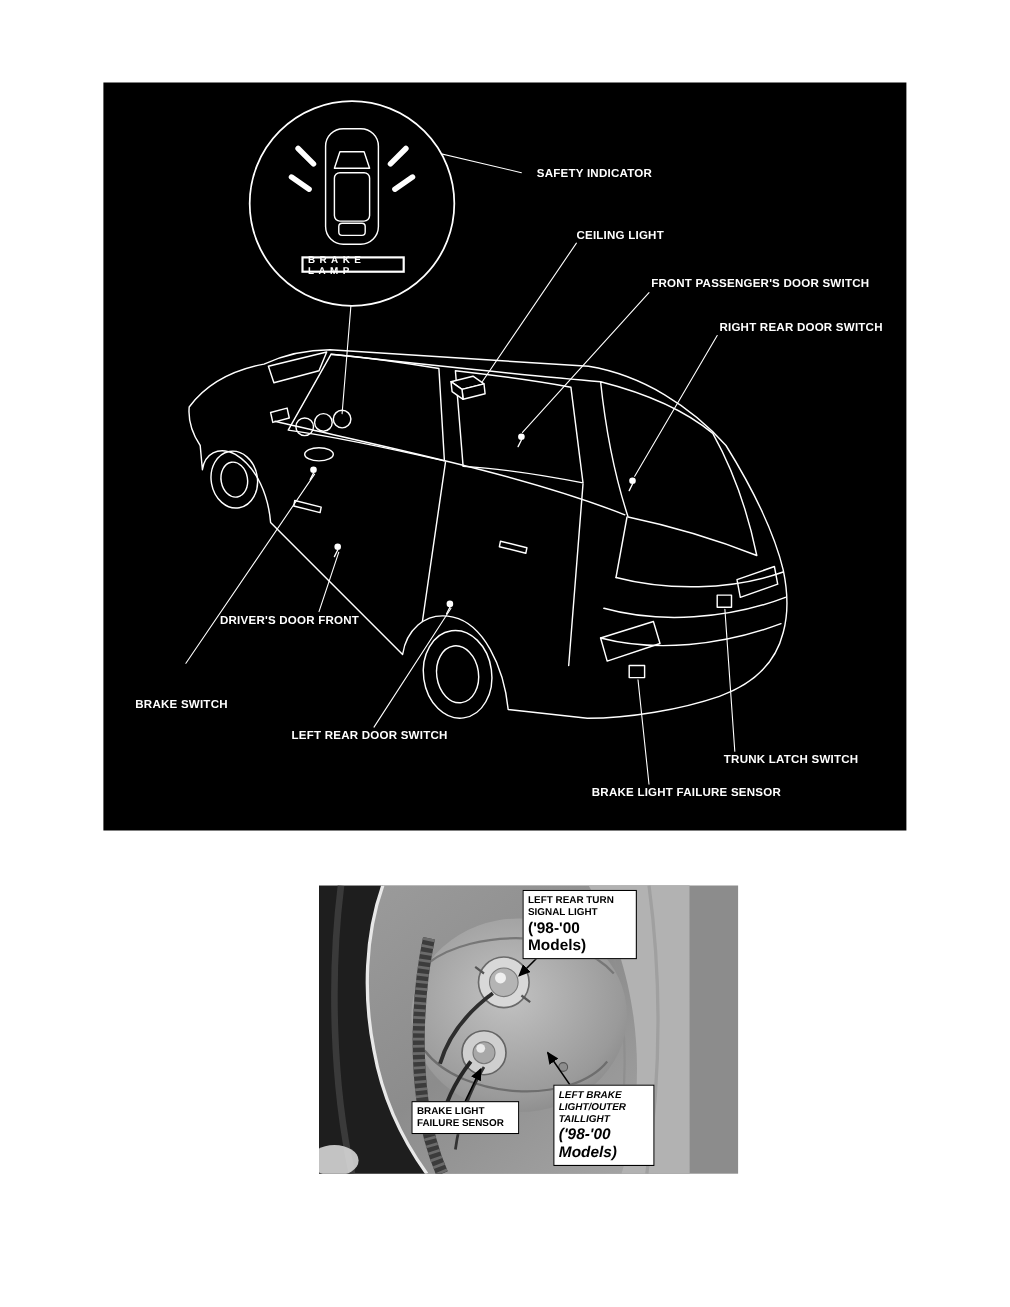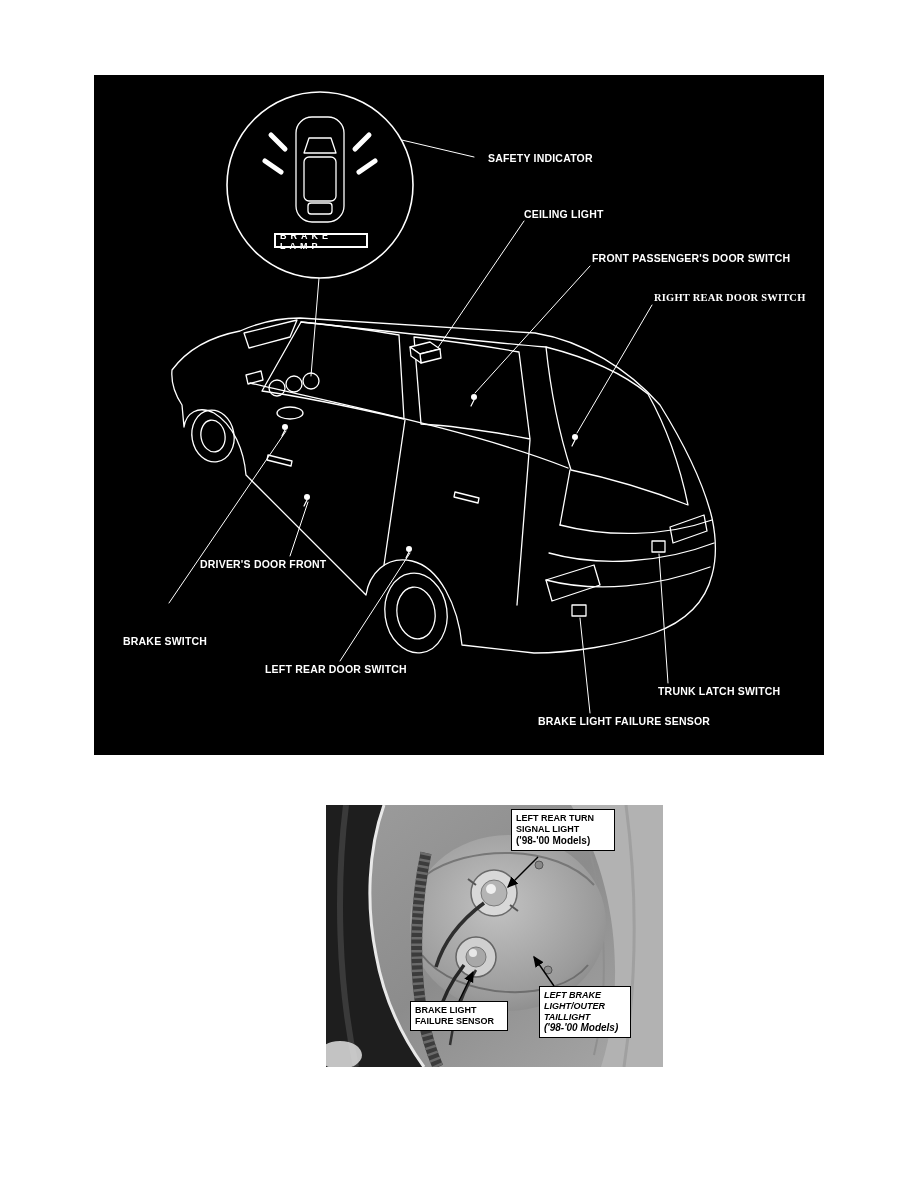--- a/index.html
+++ b/index.html
@@ -42,37 +42,36 @@
     font-weight: bold;
     letter-spacing: 4px;
     display: flex; align-items: center; justify-content: center;
     padding-left: 4px;
   }
 
   
   .bottom-photo {
     position: absolute;
     left: 290px; top: 805px;
-    width: 337px; height: 262px;
+    width: 381px; height: 262px;
     background: #8c8c8c;
-    margin-left: 36px;
   }
   .bottom-photo svg { position: absolute; left: 0; top: 0; }
 
   .photo-label {
     position: absolute;
     background: #ffffff;
     border: 1.5px solid #000000;
     color: #000000;
     font-size: 9px;
     font-weight: bold;
     line-height: 1.2;
     padding: 3px 4px;
   }
-  .photo-label .models { display: block; font-size: 10px; }
+  .photo-label .models { display: block; font-size: 14px; }
 </style>
 </head>
 <body>
 
 <div class="page">
 
   <div class="top-diagram">
 
     <svg width="730" height="680" viewBox="0 0 730 680" fill="none" stroke="#ffffff" stroke-width="1.3" stroke-linejoin="round" stroke-linecap="round">
 
@@ -165,21 +164,21 @@
         </g>
         <path d="M 380 325 L 377 331 M 481 365 L 478 371 M 213 425 L 210 431 M 315 477 L 312 483 M 191 355 L 188 361" stroke-width="1.2"></path>
       </g>
     </svg>
 
     <div class="brake-lamp-box">BRAKE LAMP</div>
 
     <div class="diag-label" style="left:384px; top:77px;padding-left:10px;">SAFETY INDICATOR</div>
     <div class="diag-label" style="left:430px; top:133px;">CEILING LIGHT</div>
     <div class="diag-label" style="left:498px; top:177px;">FRONT PASSENGER'S DOOR SWITCH</div>
-    <div class="diag-label" style="left:560px; top:217px;font-family:Liberation Serif, serif;">RIGHT REAR DOOR SWITCH</div>
+    <div class="diag-label" style="left:560px; top:217px;">RIGHT REAR DOOR SWITCH</div>
     <div class="diag-label" style="left:106px; top:483px;">DRIVER'S DOOR FRONT</div>
     <div class="diag-label" style="left:29px;  top:560px;">BRAKE SWITCH</div>
     <div class="diag-label" style="left:171px; top:588px;">LEFT REAR DOOR SWITCH</div>
     <div class="diag-label" style="left:564px; top:610px;">TRUNK LATCH SWITCH</div>
     <div class="diag-label" style="left:444px; top:640px;">BRAKE LIGHT FAILURE SENSOR</div>
   </div>
 
   <div class="bottom-photo">
 
     <svg width="337" height="262" viewBox="0 0 337 262">

